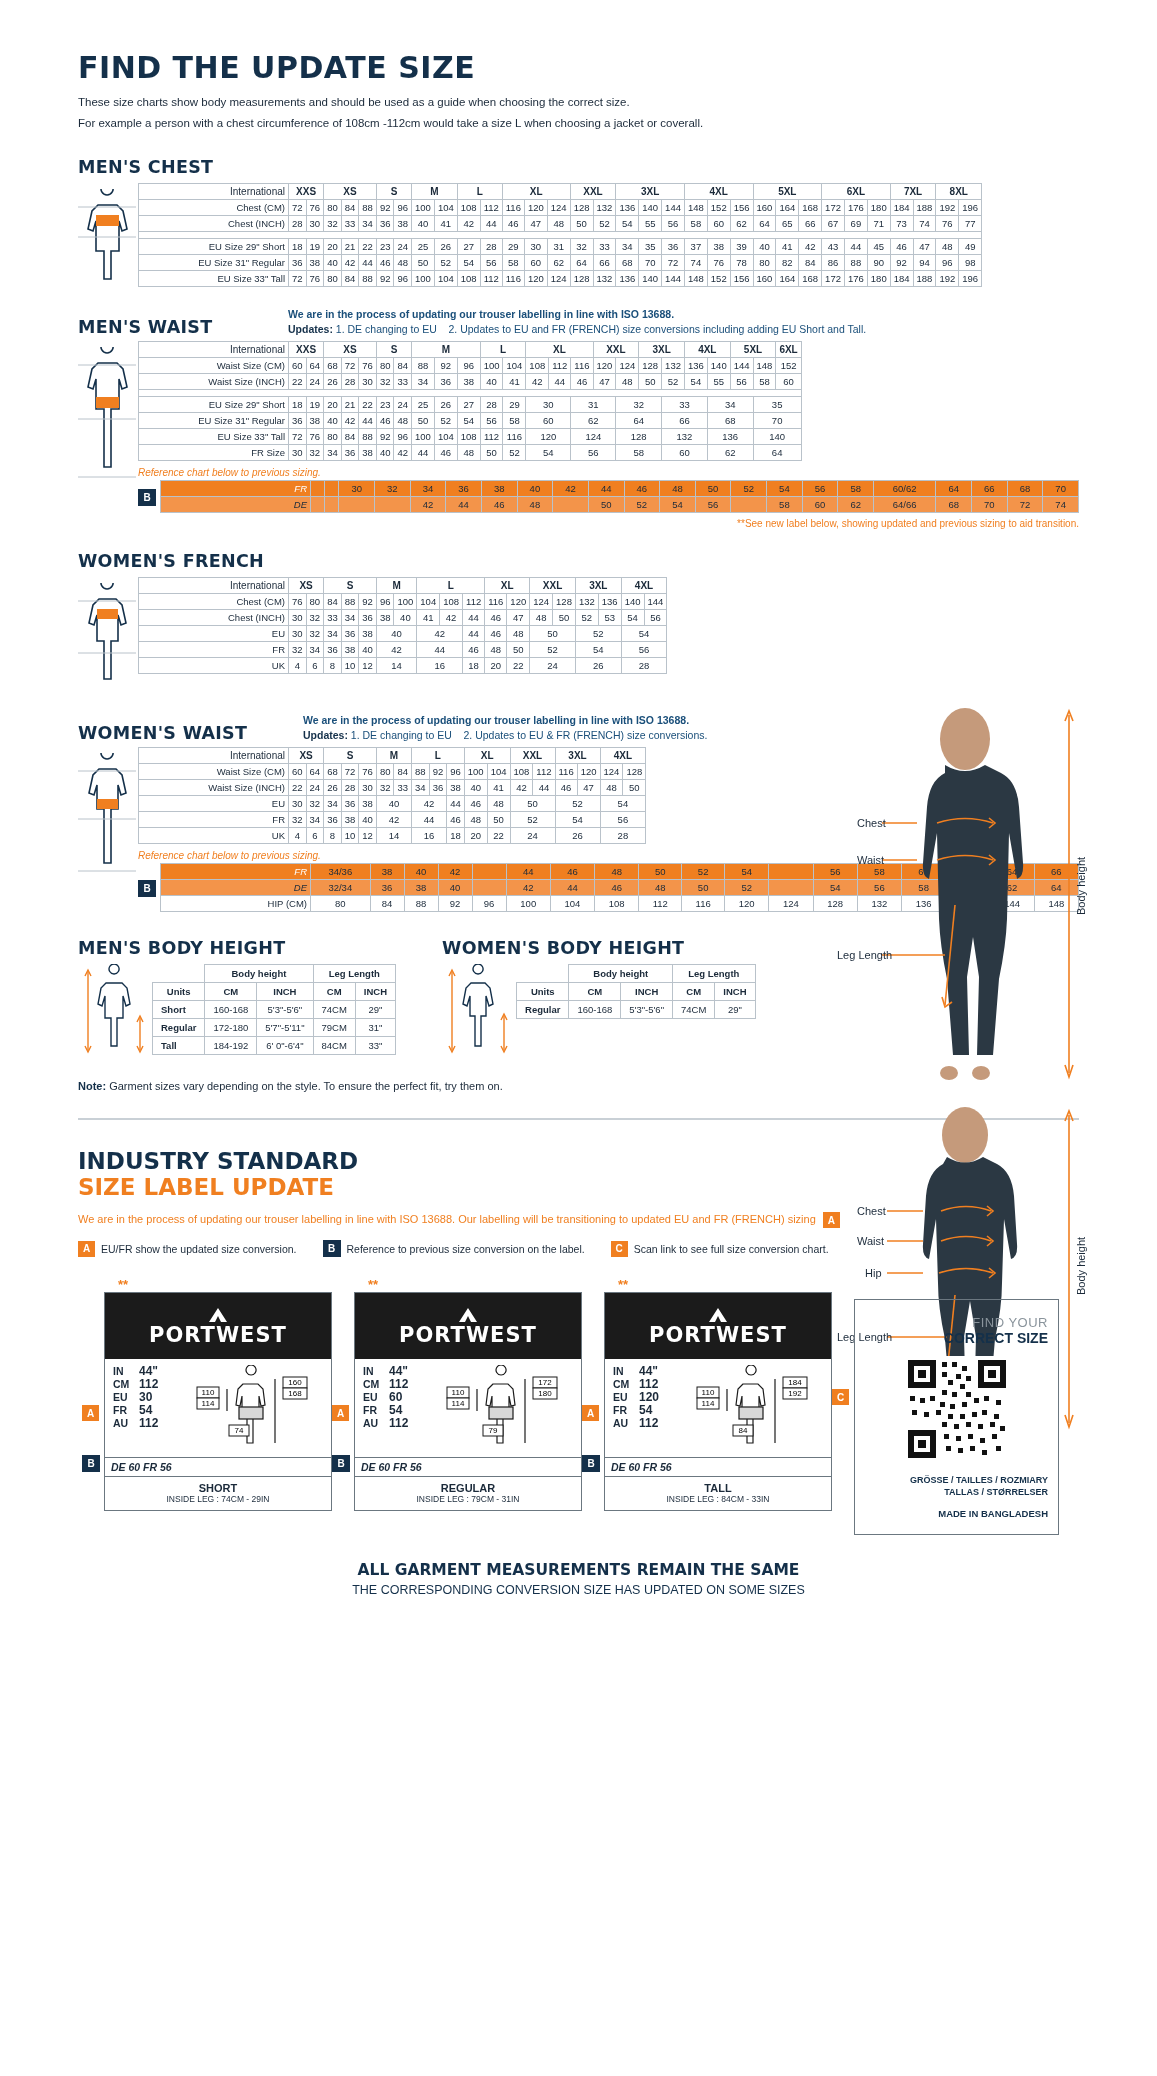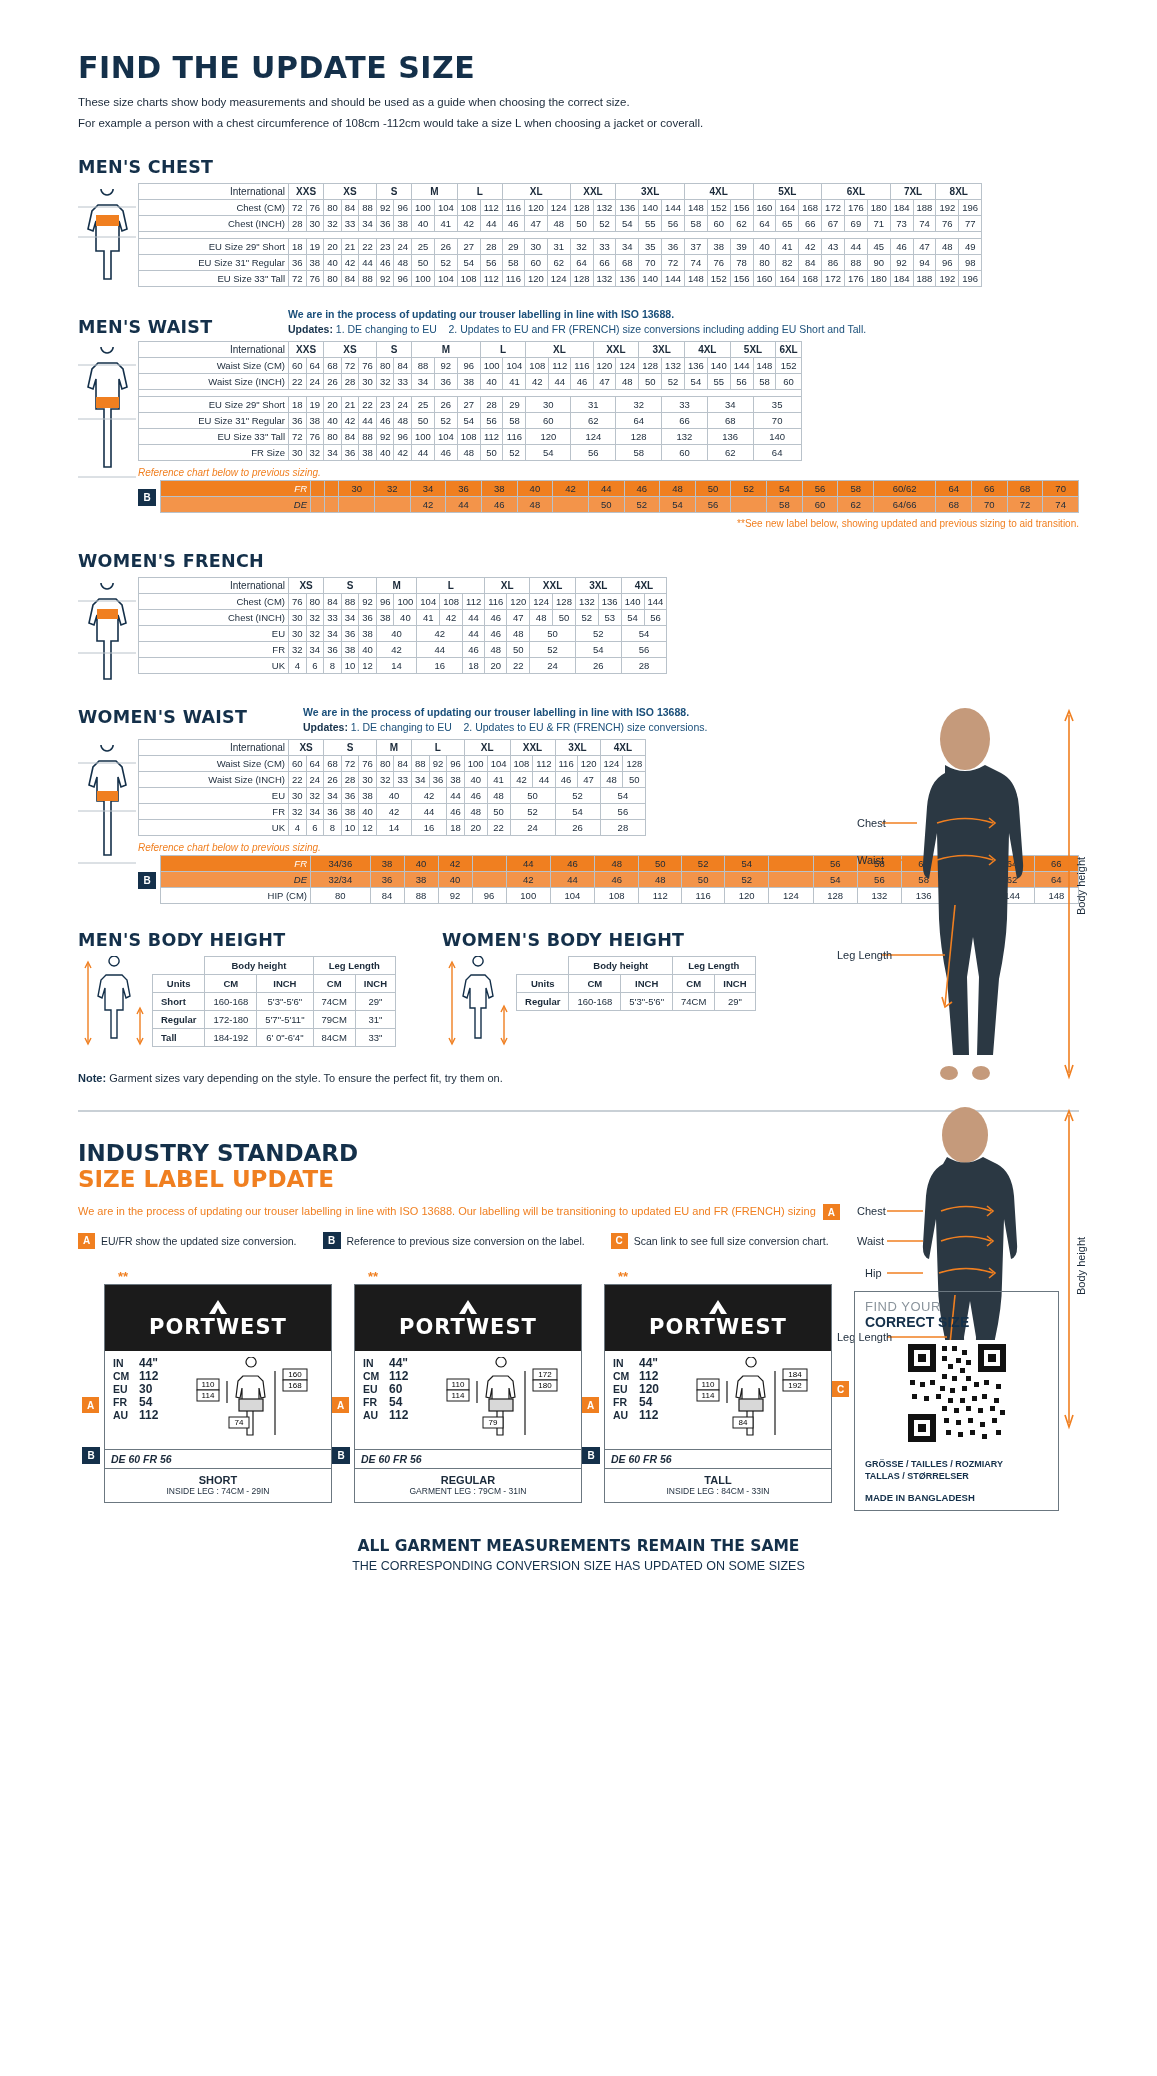--- a/index.html
+++ b/index.html
@@ -115,21 +115,21 @@
   .sizes-col .k { display: inline-block; width: 26px; font-weight: 700;}
   .sizes-col .v { font-weight: 700; }
   .big { font-size: 12px; }
   .fig-col { flex: 1; position: relative; }
   .label-prev { border-top: 1px solid #6b7780; font-size: 10.5px; font-style: italic; font-weight: 700; padding: 3px 6px; }
   .label-foot { border-top: 1px solid #6b7780; text-align: center; padding: 5px 4px 6px 4px;}
   .label-foot .ft1 { font-size: 11px; font-weight: 700; }
   .label-foot .ft2 { font-size: 8.5px; }
   .side-badge { position: absolute; left: -22px; }
 
-  .qr-card { width: 205px; border: 1px solid #6b7780; text-align: left; padding: 7px 10px; }
+  .qr-card { width: 205px; border: 1px solid #6b7780; text-align: right; padding: 15px 10px; }
   .qr-t1 { font-size: 13px; color: #8a949c; letter-spacing: 0.5px;}
   .qr-t2 { font-size: 14px; font-weight: 800; color: #14304a; margin-bottom: 10px; }
   .qr { width: 106px; height: 106px; margin: 0 auto 12px auto; }
   .qr-t3 { font-size: 9px; font-weight: 700; color: #14304a; line-height: 12px;}
   .qr-t4 { font-size: 9.5px; font-weight: 700; color: #14304a; margin-top: 10px;}
 
   .bottom-1 { text-align: center; font-size: 15.5px; font-weight: 800; color: #14304a; margin-top: 26px; font-family: "DejaVu Sans", sans-serif;}
   .bottom-2 { text-align: center; font-size: 12.5px; color: #14304a; margin-top: 4px; }
 </style>
 </head>
@@ -718,21 +718,21 @@
               <td>20</td>
               <td>22</td>
               <td colspan="2">24</td>
               <td colspan="2">26</td>
               <td colspan="2">28</td>
         </tr>
       </tbody>
         </table>
     </div>
 
-    <div style="display:flex; align-items:center; margin-top:6px;">
+    <div style="display:flex; align-items:flex-end; margin-top:14px;">
       <h2 class="section-title" style="margin:0; width:225px;">WOMEN'S WAIST</h2>
       <div style="flex:1; padding-bottom:2px; max-width:540px;">
         <div class="note-line"><span class="blue">We are in the process of updating our trouser labelling in line with ISO 13688.</span></div>
         <div class="updates">
           <b>Updates:</b>
           <span style="color:#1a4f7a;">1. DE changing to EU</span>
           &nbsp;&nbsp;
           <span style="color:#1a4f7a;">2. Updates to EU &amp; FR (FRENCH) size conversions.</span>
         </div>
       </div>
@@ -1237,21 +1237,21 @@
                   <text x="60" y="68" font-size="8" text-anchor="middle" font-family="Liberation Sans, sans-serif">79</text>
                 </g>
               </svg>
             </div>
           </div>
           <div class="label-prev">
             <span>DE 60 FR 56</span>
           </div>
           <div class="label-foot">
             <div class="ft1">REGULAR</div>
-            <div class="ft2">GARMENT LEG : 79CM - 31IN</div>
+            <div class="ft2">INSIDE LEG : 79CM - 31IN</div>
           </div>
         </div>
         <span class="badge-a side-badge" style="top:128px;">A</span>
         <span class="badge-b side-badge" style="top:178px;">B</span>
       </div>
 
       <div class="label-card">
         <div class="stars">**</div>
         <div class="label-box">
           <div class="label-head">

